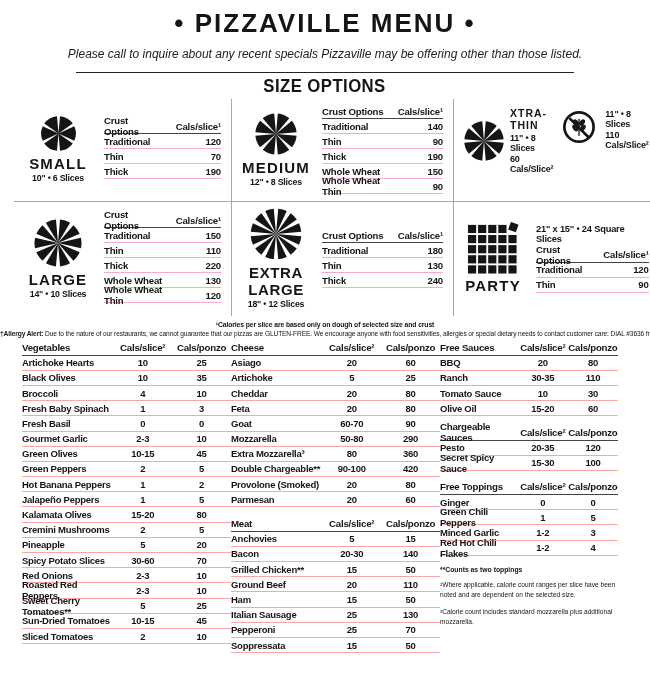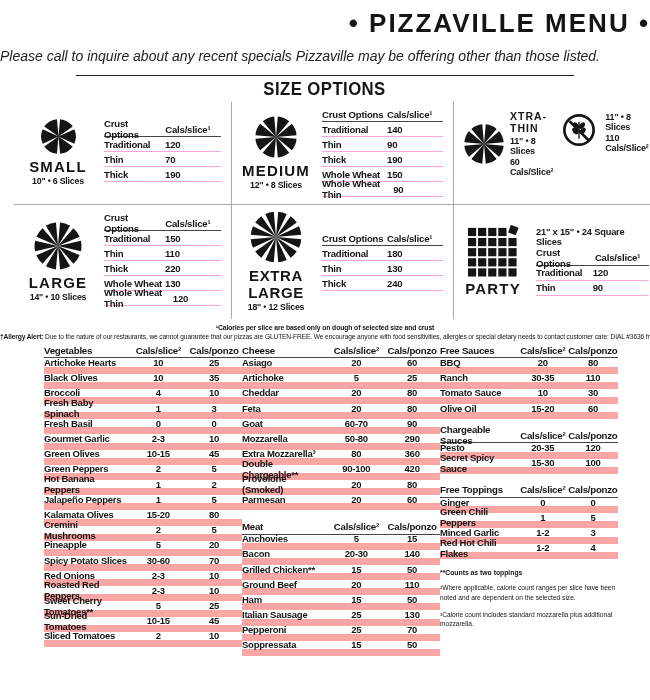--- a/index.html
+++ b/index.html
@@ -1,60 +1,60 @@
 <!DOCTYPE html>
 <html><head>
 <meta charset="utf-8">
 <style>
   * { margin:0; padding:0; box-sizing:border-box; }
   html,body { width:650px; height:700px; background:#fff; color:#151515;
     font-family:"Liberation Sans", sans-serif; overflow:hidden; }
   .page { width:650px; height:700px; position:relative; }
 
   
-  .hdr-title { text-align:right; font-size:26px; font-weight:bold; letter-spacing:2px; padding-top:8px; }
-  .hdr-note { text-align:left; font-style:italic; font-size:14px; line-height:1.45; margin-top:7px; color:#222; }
+  .hdr-title { text-align:center; font-size:26px; font-weight:bold; letter-spacing:2px; padding-top:8px; }
+  .hdr-note { text-align:center; font-style:italic; font-size:12px; line-height:1.45; margin-top:7px; color:#222; }
   .hr { border-top:1.5px solid #222; margin:9px 76px 0 76px; }
 
   .sec-title { text-align:center; font-weight:bold; font-size:19px; margin-top:2px; }
   .sec-title > span { display:inline-block; transform:scaleX(0.88); letter-spacing:0.5px; }
 
   
   .size-grid { display:grid; grid-template-columns:218px 222px 1fr; margin:2px 14px 0 14px; }
   .size-cell { display:flex; align-items:center; padding:5px 10px 7px 4px; min-height:92px; }
   .size-cell.bdr-r { border-right:1px solid #a8a8a8; }
   .size-cell.bdr-b { border-bottom:1px solid #a8a8a8; }
   .size-id { width:80px; flex:0 0 80px; text-align:center; }
   .size-name { font-weight:bold; font-size:15px; letter-spacing:1.2px; margin-top:3px; }
   .size-desc { font-size:8.8px; font-weight:bold; letter-spacing:-0.2px; margin-top:1px; }
   .crust-table { flex:1; margin-left:6px; }
   .crow { display:flex; justify-content:space-between; align-items:center; height:15px;
     border-bottom:1px solid #f9a8d4; font-size:9.6px; font-weight:bold; letter-spacing:-0.2px; }
-  .crow span:last-child { width:56px; text-align:left; }
+  .crow span:last-child { width:56px; text-align:right; }
   .crow.chead { border-bottom:1.4px solid #444; }
 
   .thin-col { flex-direction:row; align-items:flex-start; justify-content:center; }
   .thin-block { display:flex; align-items:center; margin:3px 0; }
   .thin-block .ticon { width:52px; flex:0 0 52px; text-align:center; }
   .thin-name { font-weight:bold; font-size:10.5px; letter-spacing:1px; }
   .thin-line { font-size:9px; font-weight:bold; letter-spacing:-0.2px; margin-top:1.5px; }
 
   .party-cell .size-id { width:70px; flex:0 0 70px; }
   .party-right { flex:1; margin-left:8px; }
   .party-desc { font-size:9.3px; font-weight:bold; letter-spacing:-0.2px; margin-bottom:4px; }
 
   .so-foot { text-align:center; font-size:6.8px; font-weight:bold; margin-top:5px; letter-spacing:-0.1px; }
   .so-foot2 { text-align:center; font-size:6.6px; margin-top:2px; letter-spacing:-0.1px; white-space:nowrap; }
   .so-foot2 .fb { font-weight:bold; }
 
   
-  .top-wrap { display:flex; margin:3px 32px 0 44px; }
+  .top-wrap { display:flex; margin:3px 32px 0 22px; }
   .tcol { flex:1; }
   .tcol.c3 { flex:0 0 178px; }
-  .trow { display:flex; align-items:center; height:15.2px; border-bottom:7px solid #fca5a5;
+  .trow { display:flex; align-items:center; height:15.2px; border-bottom:1px solid #fca5a5;
     font-size:9.5px; font-weight:bold; letter-spacing:-0.25px; }
   .trow .tn { flex:1.55; }
   .trow .tv { flex:1; text-align:center; }
   .trow.thead { border-bottom:1.4px solid #444; font-size:9.7px; }
   .tgap { margin-top:9px; }
   .tfoot { font-size:6.8px; font-weight:bold; margin-top:10px; }
   .tfoot2 { font-size:6.6px; margin-top:7px; line-height:1.5; }
 </style>
 </head>
 <body>

